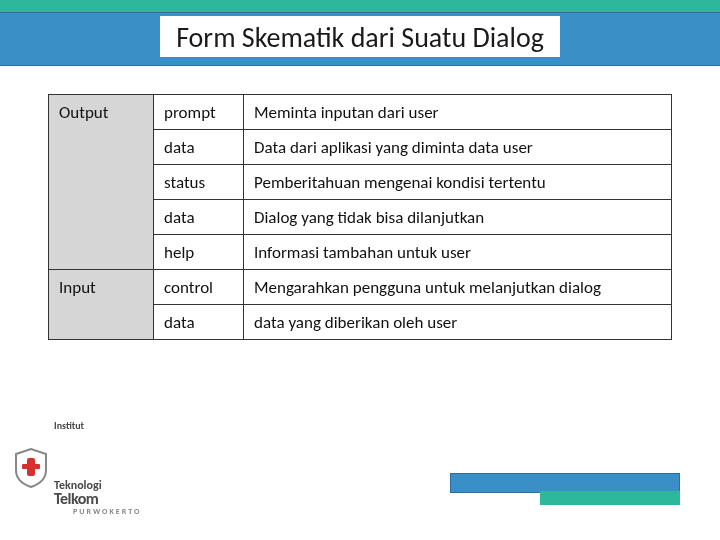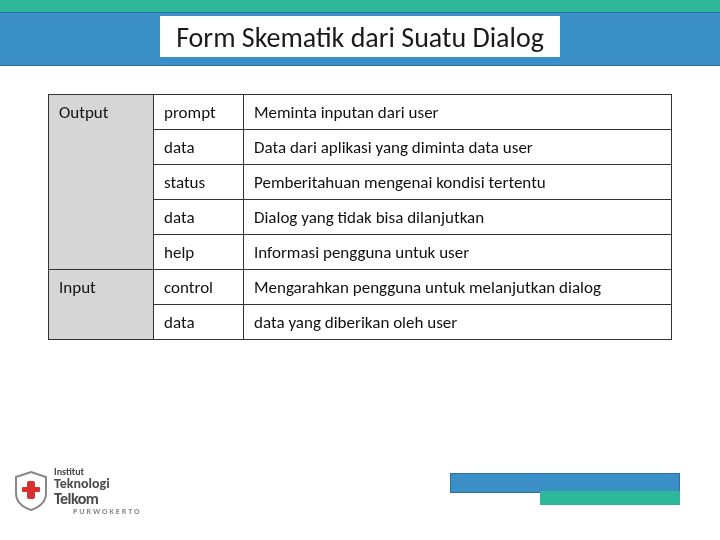--- a/index.html
+++ b/index.html
@@ -75,21 +75,21 @@
     width: 34px;
     height: 40px;
   }
   .logo-text {
     display: flex;
     flex-direction: column;
     line-height: 1;
     color: #4a4a4a;
   }
   .lt1 { font-size: 10px; font-weight: 600; }
-  .lt2 { font-size: 14px; font-weight: 600; }
+  .lt2 { font-size: 12px; font-weight: 600; margin-top: 48px; }
   .lt3 { font-size: 16px; font-weight: 700; letter-spacing: -0.5px; }
   .lt4 { font-size: 8px; font-weight: 600; letter-spacing: 2px; color: #888; padding-left: 19px; }
   .decor {
     position: absolute;
     right: 40px;
     bottom: 18px;
     width: 230px;
   }
   .d-blue {
     height: 20px;
@@ -128,21 +128,21 @@
       <tr>
         <td class="type">status</td>
         <td>Pemberitahuan mengenai kondisi tertentu</td>
       </tr>
       <tr>
         <td class="type">data</td>
         <td>Dialog yang tidak bisa dilanjutkan</td>
       </tr>
       <tr>
         <td class="type">help</td>
-        <td>Informasi pengguna untuk user</td>
+        <td>Informasi tambahan untuk user</td>
       </tr>
       <tr>
         <td class="cat" rowspan="2">Input</td>
         <td class="type">control</td>
         <td>Mengarahkan pengguna untuk melanjutkan dialog</td>
       </tr>
       <tr>
         <td class="type">data</td>
         <td>data yang diberikan oleh user</td>
       </tr>

